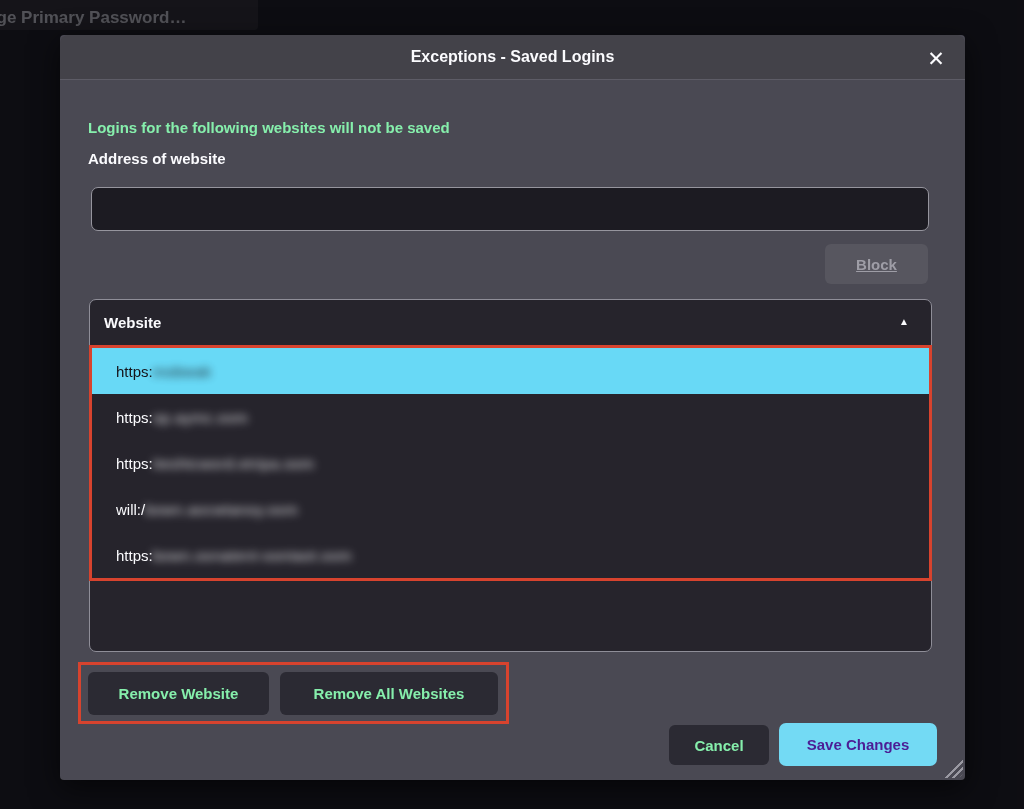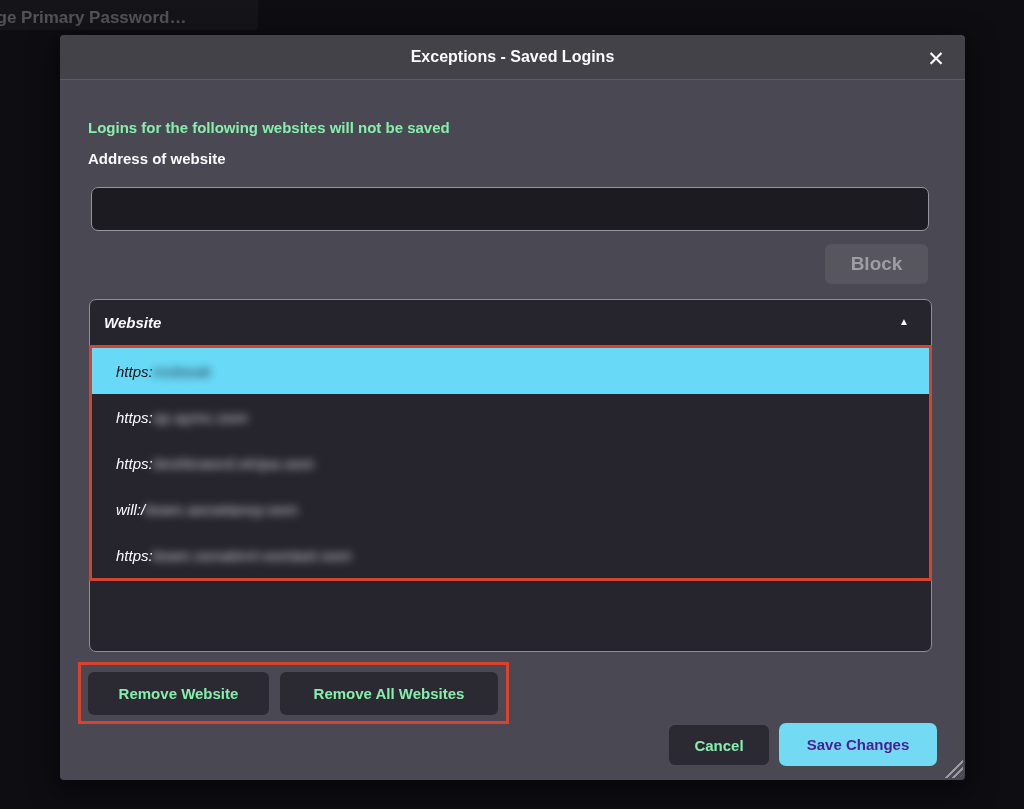--- a/index.html
+++ b/index.html
@@ -62,32 +62,32 @@
     border: 1px solid #96959e;
     border-radius: 7px;
     color: #fbfbfe; font-size: 15px; padding: 0 12px;
     font-family: "Liberation Sans", sans-serif;
     outline: none;
   }
   .block-btn {
     position: absolute; right: 37px; top: 209px;
     width: 103px; height: 40px;
     background: #57565f; border: none; border-radius: 6px;
-    color: #9e9da6; font-size: 19px; font-weight: 700;
-    font-family: "Liberation Sans", sans-serif;
+    color: #9e9da6; font-size: 15px; font-weight: 700;
+    font-family: "Liberation Sans", sans-serif;
+    text-decoration: underline;
   }
 
   
   .listbox {
     position: absolute; left: 29px; top: 264px;
     width: 843px; height: 353px;
     background: #26242c;
     border: 1px solid #8f8e98;
     border-radius: 7px;
-    font-style: italic;
   }
   .list-header {
     height: 45px; display: flex; align-items: center;
     padding: 0 22px 0 14px; position: relative;
   }
   .list-header-label { color: #fbfbfe; font-size: 15px; font-weight: 600; }
   .sort-caret {
     position: absolute; right: 22px; top: 17px;
     color: #fbfbfe; font-size: 10px; line-height: 1;
   }

